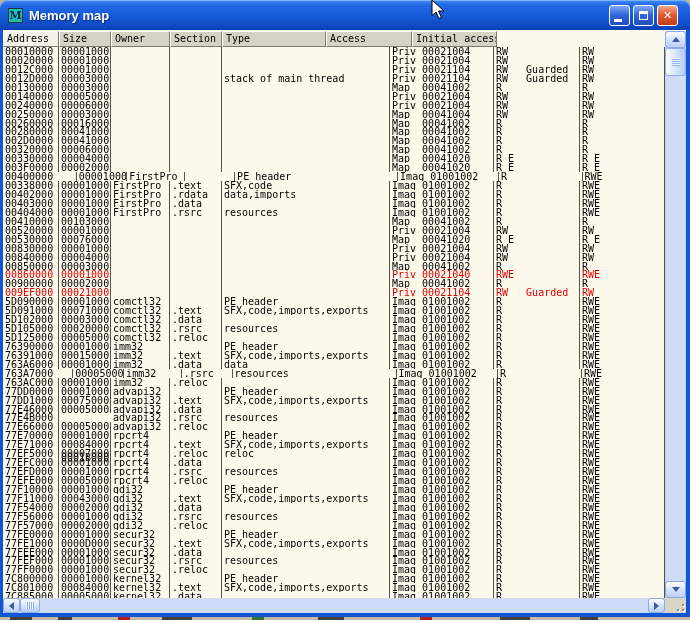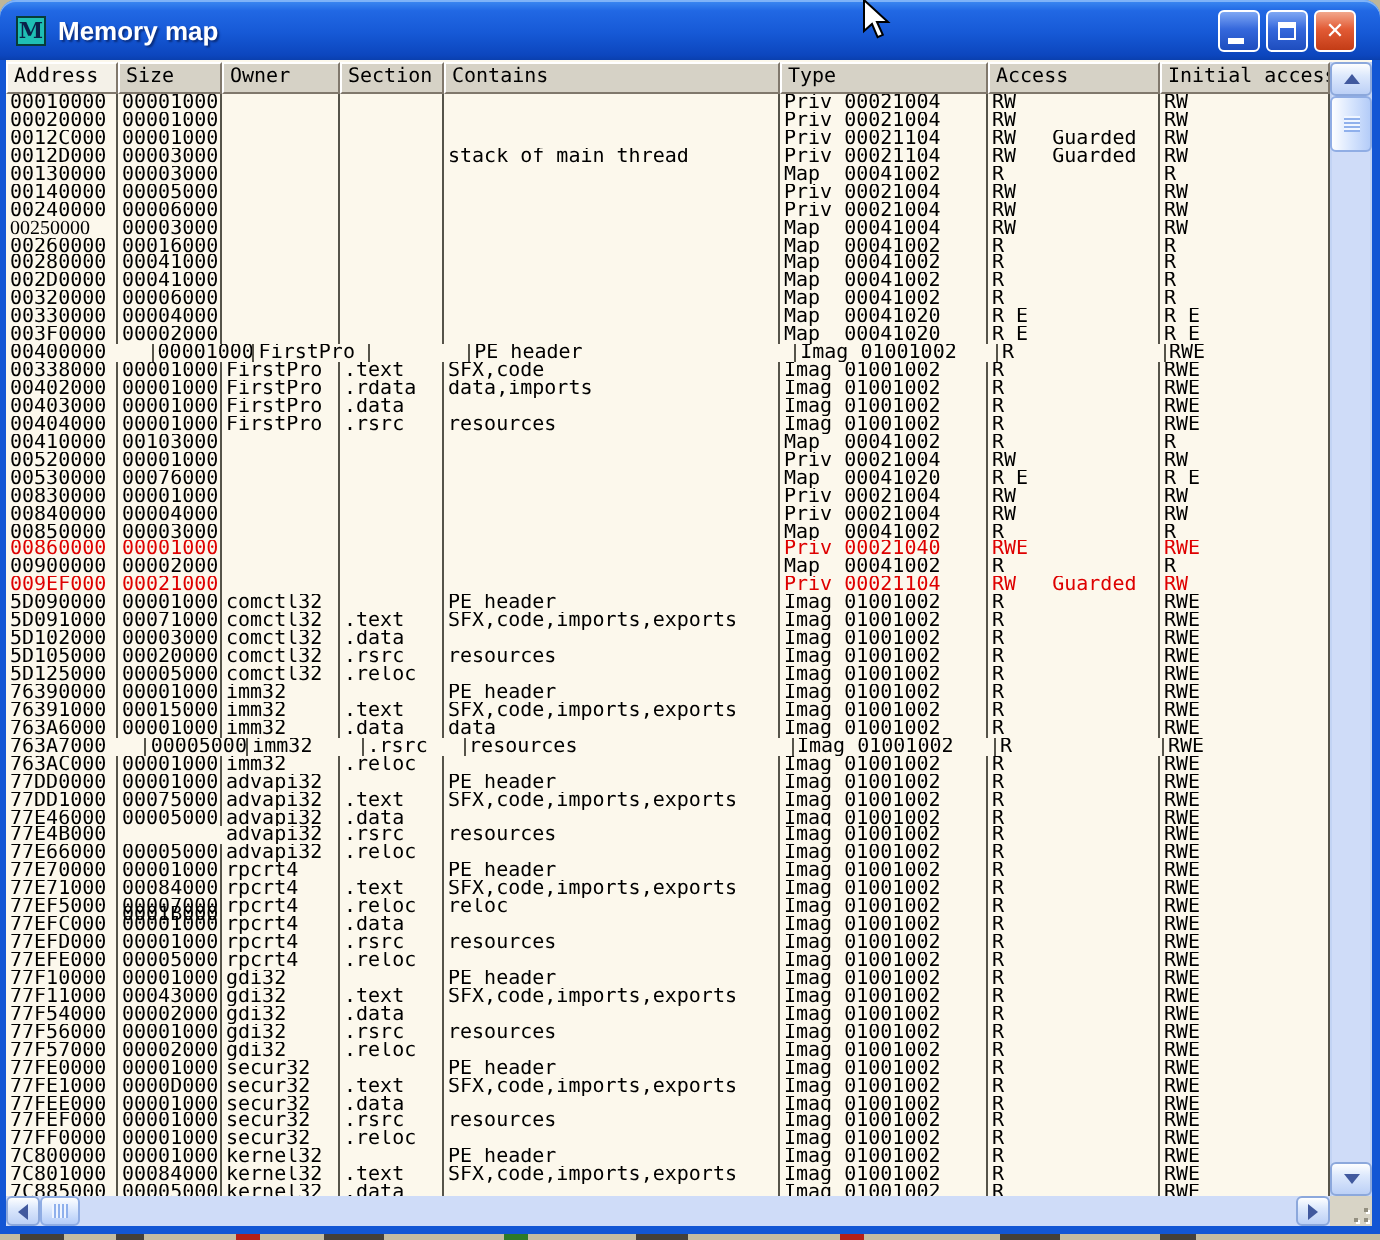--- a/index.html
+++ b/index.html
@@ -122,21 +122,20 @@
   <div class="frame-right"></div>
   <div class="frame-bottom"></div>
 
   <div class="content">
 
     <div class="header-row">
         <div class="hcell selected" style="width: 56px;">Address</div>
         <div class="hcell" style="width: 52px;">Size</div>
         <div class="hcell" style="width: 59px;">Owner</div>
         <div class="hcell" style="width: 52px;">Section</div>
-        <div class="hcell" style="width: 168px;">Contains</div>
         <div class="hcell" style="width: 104px;">Type</div>
         <div class="hcell" style="width: 86px;">Access</div>
         <div class="hcell" style="width: 85px;">Initial access</div>
       </div>
 
     <div class="table">
         <div class="row">
           <div class="cell" style="width: 56px;">00010000</div>
           <div class="cell" style="width: 52px;">00001000</div>
           <div class="cell" style="width: 59px;"></div>
@@ -200,21 +199,21 @@
           <div class="cell" style="width: 56px;">00240000</div>
           <div class="cell" style="width: 52px;">00006000</div>
           <div class="cell" style="width: 59px;"></div>
           <div class="cell" style="width: 52px;"></div>
           <div class="cell" style="width: 168px;"></div>
           <div class="cell" style="width: 104px;">Priv 00021004</div>
           <div class="cell" style="width: 86px;">RW</div>
           <div class="cell" style="width: 85px;">RW</div>
         </div>
         <div class="row">
-          <div class="cell" style="width: 56px; font-family: Liberation Serif, serif;">00250000</div>
+          <div class="cell" style="width: 56px;">00250000</div>
           <div class="cell" style="width: 52px;">00003000</div>
           <div class="cell" style="width: 59px;"></div>
           <div class="cell" style="width: 52px;"></div>
           <div class="cell" style="width: 168px;"></div>
           <div class="cell" style="width: 104px;">Map  00041004</div>
           <div class="cell" style="width: 86px;">RW</div>
           <div class="cell" style="width: 85px;">RW</div>
         </div>
         <div class="row">
           <div class="cell" style="width: 56px;">00260000</div>

